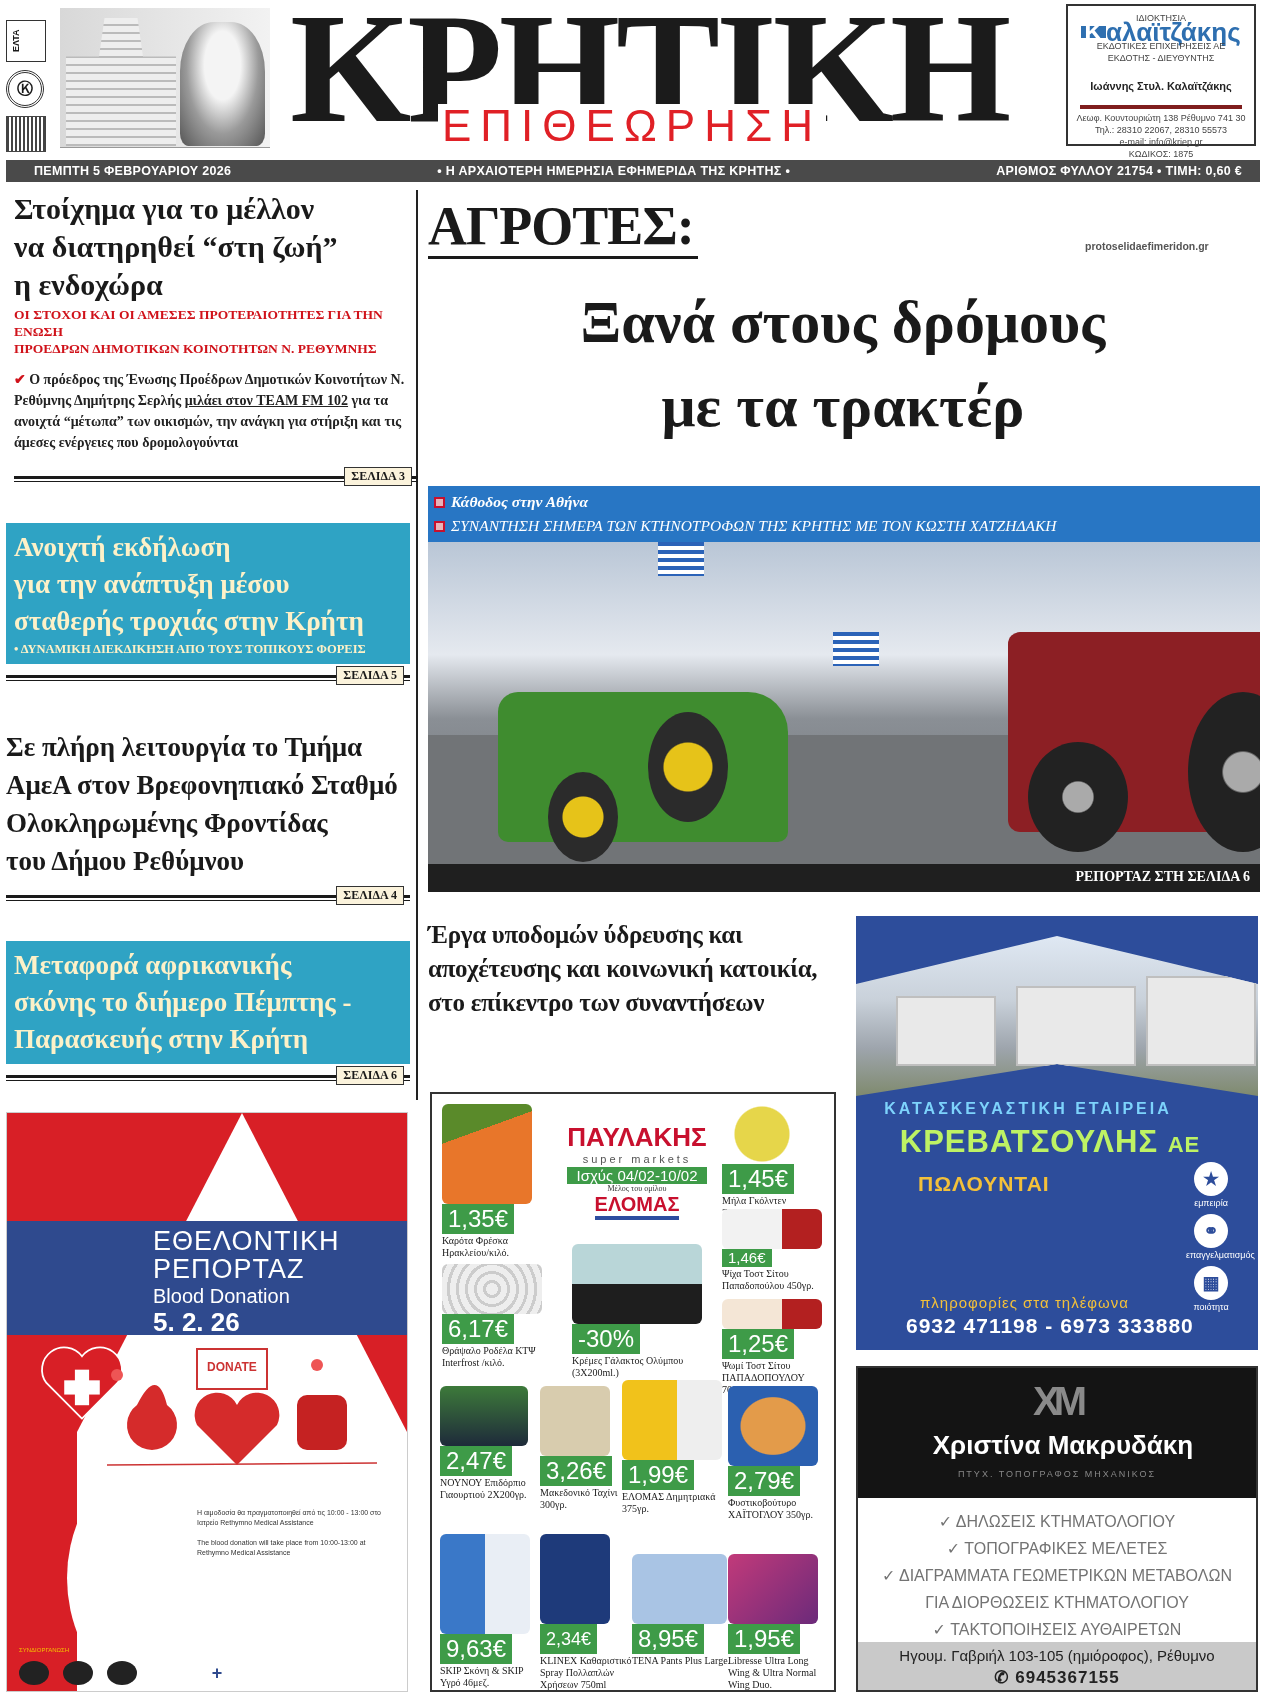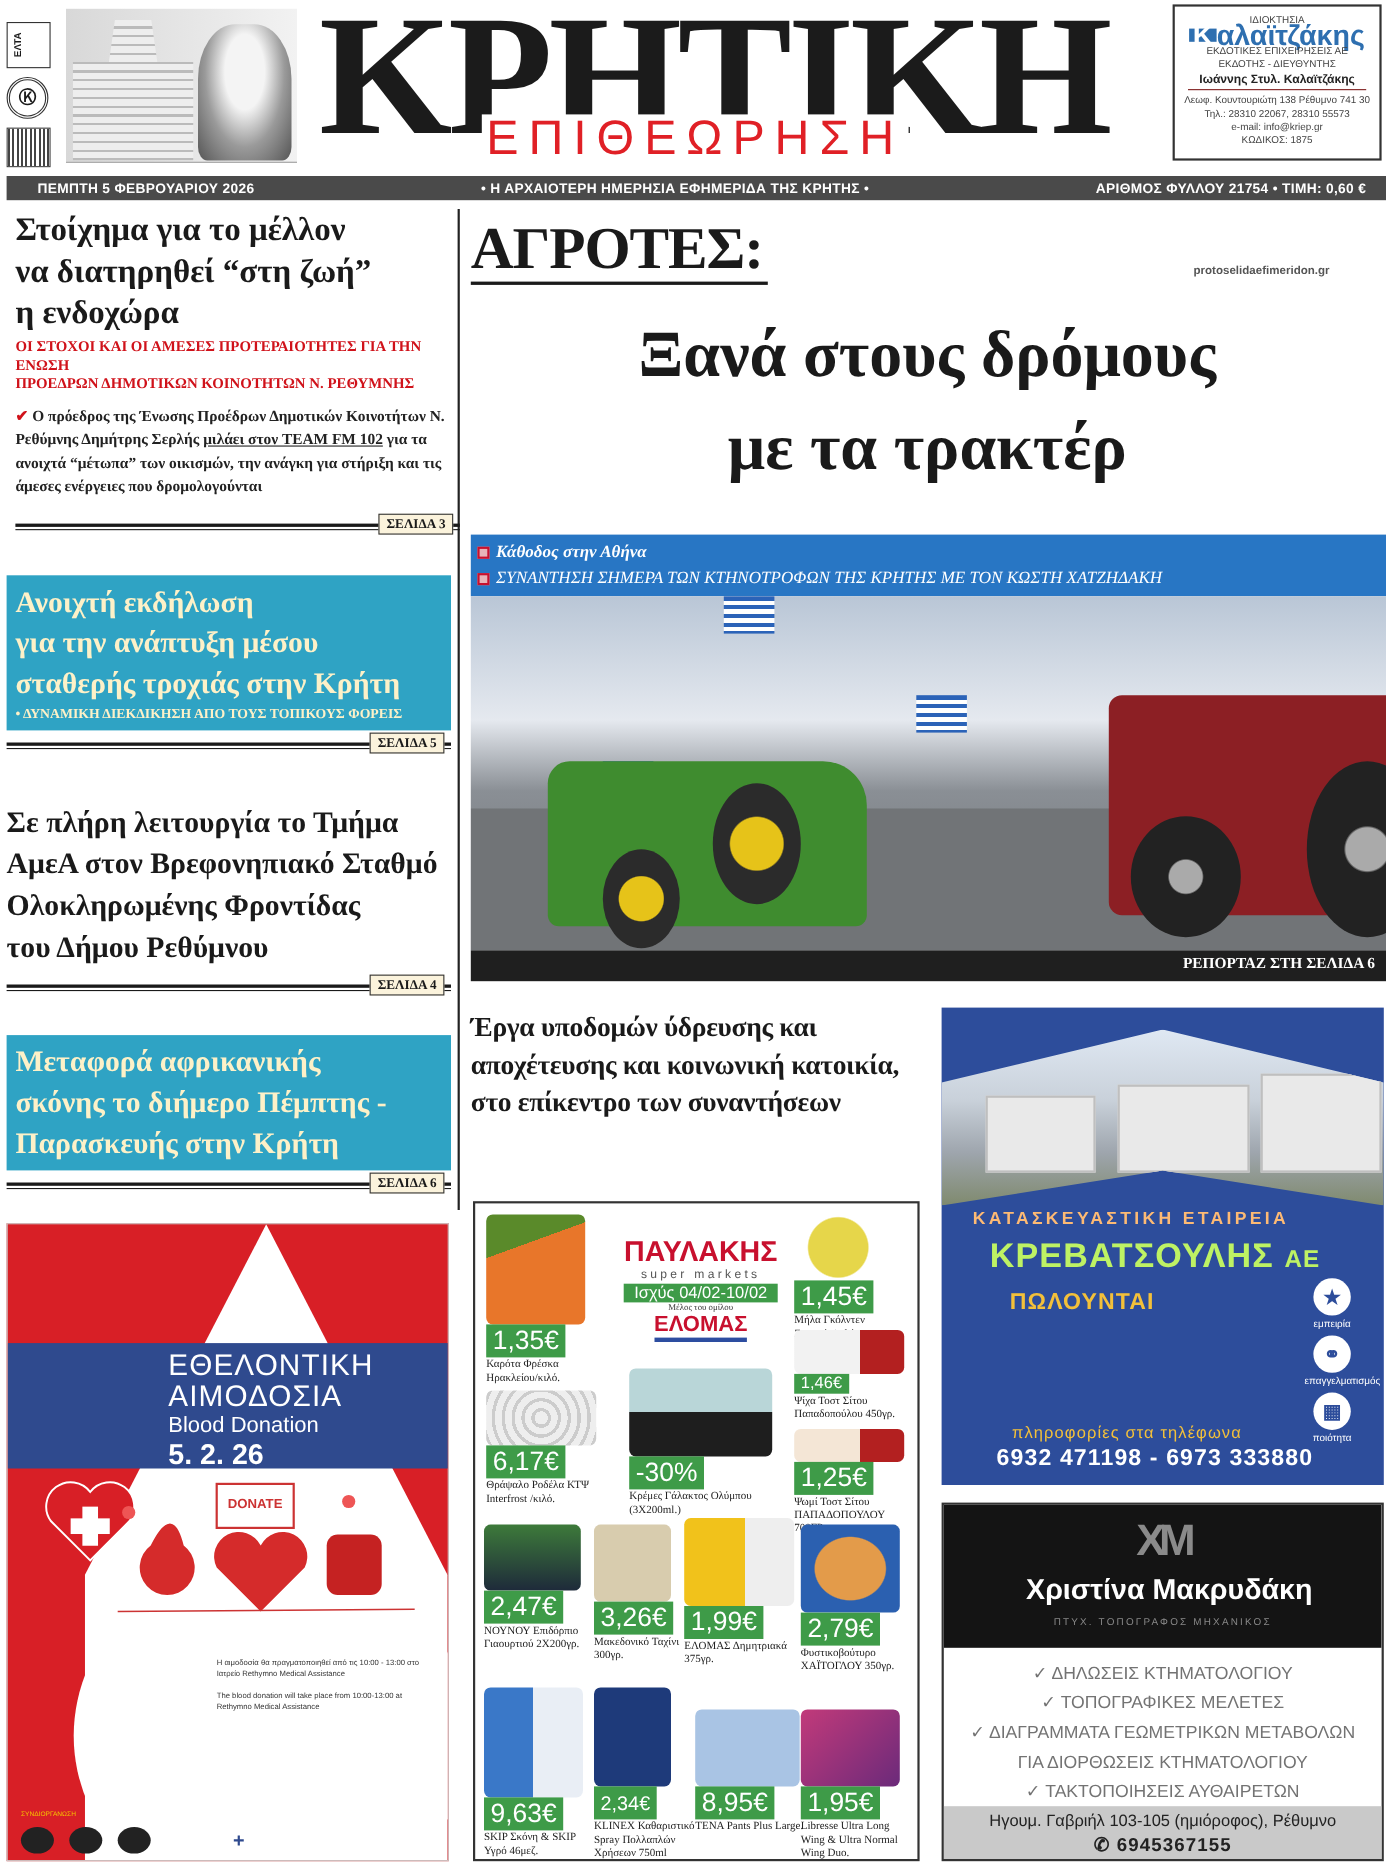--- a/index.html
+++ b/index.html
@@ -12,21 +12,21 @@
   .seal { width: 38px; height: 38px; border-radius: 50%; border: 3px double #333; margin-top: 8px; display:flex; align-items:center; justify-content:center; font: bold 16px "Liberation Serif", serif; }
   .barcode { width: 40px; height: 36px; border: 1px solid #444; margin-top: 8px; background: repeating-linear-gradient(90deg,#444 0 2px,#fff 2px 4px); }
   .heritage { left: 60px; top: 8px; width: 210px; height: 140px; background: linear-gradient(90deg,#d8d8d8,#f2f2f2); border-bottom: 1px solid #999; }
   .heritage .church { position:absolute; left:6px; top:10px; width:110px; height:128px; background: repeating-linear-gradient(0deg,#bbb 0 2px,#eee 2px 8px); clip-path: polygon(0 30%,30% 30%,35% 0,65% 0,70% 30%,100% 30%,100% 100%,0 100%); }
   .heritage .portrait { position:absolute; left:120px; top:14px; width:85px; height:124px; background: radial-gradient(ellipse at 50% 35%, #f4f4f4 0 30%, #9a9a9a 60%, #555 100%); border-radius: 40% 40% 10% 10%; }
   .title-main { left: 290px; top: -6px; font-family: "Liberation Serif", serif; font-weight: bold; font-size: 156px; letter-spacing: -4px; line-height: 150px; color: #1b1b1b; }
   .title-sub { left: 438px; top: 104px; font-family: "Liberation Sans", sans-serif; font-size: 44px; letter-spacing: 9px; color: #e02026; line-height: 44px; background: #fff; padding: 0 4px; }
   .owner-box { left: 1066px; top: 4px; width: 190px; height: 142px; border: 2px solid #333; text-align: center; font-family: "Liberation Sans", sans-serif; font-size: 9px; color: #444; padding-top: 6px; }
   .owner-box .brand { font-size: 26px; font-weight: bold; color: #2e6fb0; margin: 2px 0; }
   .owner-box .brand .k { display:inline-block; background:#2e6fb0; color:#fff; padding:0 3px; }
-  .owner-box .pub { font-weight: bold; font-size: 11px; color: #222; border-bottom: 1px solid #7f1d1d; margin: 2px 12px 3px; padding-bottom: 3px; }
+  .owner-box .pub { font-weight: bold; font-size: 11px; color: #222; border-bottom: 4px solid #7f1d1d; margin: 16px 12px 3px; padding-bottom: 13px; }
   .owner-box div { line-height: 12px; }
 
   .datebar { left: 6px; top: 160px; width: 1254px; height: 22px; background: #4a4a4a; color: #fff; font-family: "Liberation Sans", sans-serif; font-weight: bold; font-size: 12.5px; display: flex; align-items: center; justify-content: space-between; padding: 0 18px 0 28px; letter-spacing: .3px; }
 
   
   .col-divider { left: 416px; top: 190px; width: 2px; height: 910px; background: #222; }
   .story1 { left: 14px; top: 190px; width: 404px; }
   .h-black { font-weight: bold; font-size: 30px; line-height: 38px; color: #1a1a1a; }
   .kicker-red { color: #d0121a; font-family: "Liberation Serif", serif; font-weight: bold; font-size: 13.5px; line-height: 17px; margin-top: 2px; }
   .body-text { font-size: 14px; line-height: 21px; margin-top: 12px; font-weight: bold; color: #222; }
@@ -93,21 +93,21 @@
   .super-ad .logo .elomas { font: bold 20px "Liberation Sans", sans-serif; color:#c8102e; border-bottom: 4px solid #2d4da0; display:inline-block; }
   .product { position:absolute; width: 100px; text-align: left; }
   .product .img { height: 70px; border-radius: 6px; }
   .product .price { display:inline-block; background:#3e9b48; color:#fff; font: 24px "Liberation Sans", sans-serif; padding: 0 6px; line-height: 30px; }
   .product .desc { font: 10px "Liberation Serif", serif; line-height: 12px; color:#222; margin-top: 1px; }
 
   
   .constr-ad { left: 856px; top: 916px; width: 402px; height: 434px; background: #2d4d9b; overflow: hidden; }
   .constr-ad .photo { position:absolute; left:0; top:20px; width:402px; height:160px; background: linear-gradient(180deg,#dfe8f3 0%,#c9d1da 40%,#9ea5ad 70%,#7f8a6e 100%); clip-path: polygon(0 30%,50% 0,100% 30%,100% 100%,50% 80%,0 100%); }
   .constr-ad .bld { position:absolute; background:#e9e9e9; border:2px solid #bfbfbf; }
-  .constr-ad .k1 { position:absolute; left:0; width:344px; top:184px; text-align:center; font: bold 16px "Liberation Sans", sans-serif; letter-spacing: 3px; color:#fdba74; }
+  .constr-ad .k1 { position:absolute; left:0; width:344px; top:184px; text-align:center; font: bold 16px "Liberation Sans", sans-serif; letter-spacing: 3px; color:#7dd3fc; }
   .constr-ad .k2 { position:absolute; left:0; width:354px; top:208px; text-align:center; font: bold 31px "Liberation Sans", sans-serif; color:#bef264; letter-spacing: 1px; padding-left: 34px; }
   .constr-ad .k2 small { font-size: 22px; }
   .constr-ad .k3 { position:absolute; left:62px; top:256px; font: bold 21px "Liberation Sans", sans-serif; color:#f3c03a; letter-spacing: 1px; }
   .constr-ad ul { position:absolute; left:52px; top:286px; list-style:none; font: 20px "Liberation Sans", sans-serif; color:#fff; line-height: 27px; }
   .constr-ad ul li::before { content:""; display:inline-block; width:6px; height:6px; background:#f3c03a; margin-right:6px; vertical-align: middle; }
   .constr-ad .k4 { position:absolute; left:64px; top:378px; font: 15px "Liberation Sans", sans-serif; color:#f3c03a; letter-spacing: 1px; }
   .constr-ad .k5 { position:absolute; left:50px; top:398px; font: bold 21px "Liberation Sans", sans-serif; color:#fff; letter-spacing: 1px; }
   .constr-ad .badge { position:absolute; left:330px; width:50px; text-align:center; font: 9px "Liberation Sans", sans-serif; color:#fff; }
   .constr-ad .badge .c { width:34px; height:34px; border-radius:50%; background:#fff; margin: 0 auto 2px; display:flex; align-items:center; justify-content:center; color:#2d4d9b; font-size: 18px; font-weight:bold; }
 
@@ -218,21 +218,21 @@
 <div class="abs blood-ad">
   <div class="drop"></div>
   <div class="drop2"></div>
   <div class="band">
     <svg class="heart" viewBox="0 0 100 90">
       <path d="M50 85 L10 45 A22 22 0 0 1 50 15 A22 22 0 0 1 90 45 Z" fill="#d81f26" stroke="#fff" stroke-width="2"></path>
       <rect x="42" y="30" width="16" height="40" fill="#fff"></rect>
         <rect x="30" y="42" width="40" height="16" fill="#fff"></rect>
     </svg>
     <div class="t1">ΕΘΕΛΟΝΤΙΚΗ</div>
-    <div class="t2">ΑΙΜΟΔΟΣΙΑ</div>
+    <div class="t2">ΡΕΠΟΡΤΑΖ</div>
     <div class="t3">Blood Donation</div>
     <div class="t4">5. 2. 26</div>
   </div>
   <svg class="art" viewBox="0 0 320 130">
     <rect x="120" y="4" width="70" height="40" fill="#fff" stroke="#c33" stroke-width="2"></rect>
     <text x="130" y="26" font-size="12" font-weight="bold" fill="#c33" font-family="Liberation Sans, sans-serif">DONATE</text>
     <path d="M60 60 Q80 20 90 60 A25 25 0 1 1 60 60Z" fill="#d52b2b"></path>
     <path d="M160 120 L120 80 A20 20 0 0 1 160 60 A20 20 0 0 1 200 80 Z" fill="#d52b2b"></path>
     <rect x="220" y="50" width="50" height="55" rx="10" fill="#c52222"></rect>
     <path d="M30 120 L300 118" stroke="#c33" stroke-width="1.5"></path>

